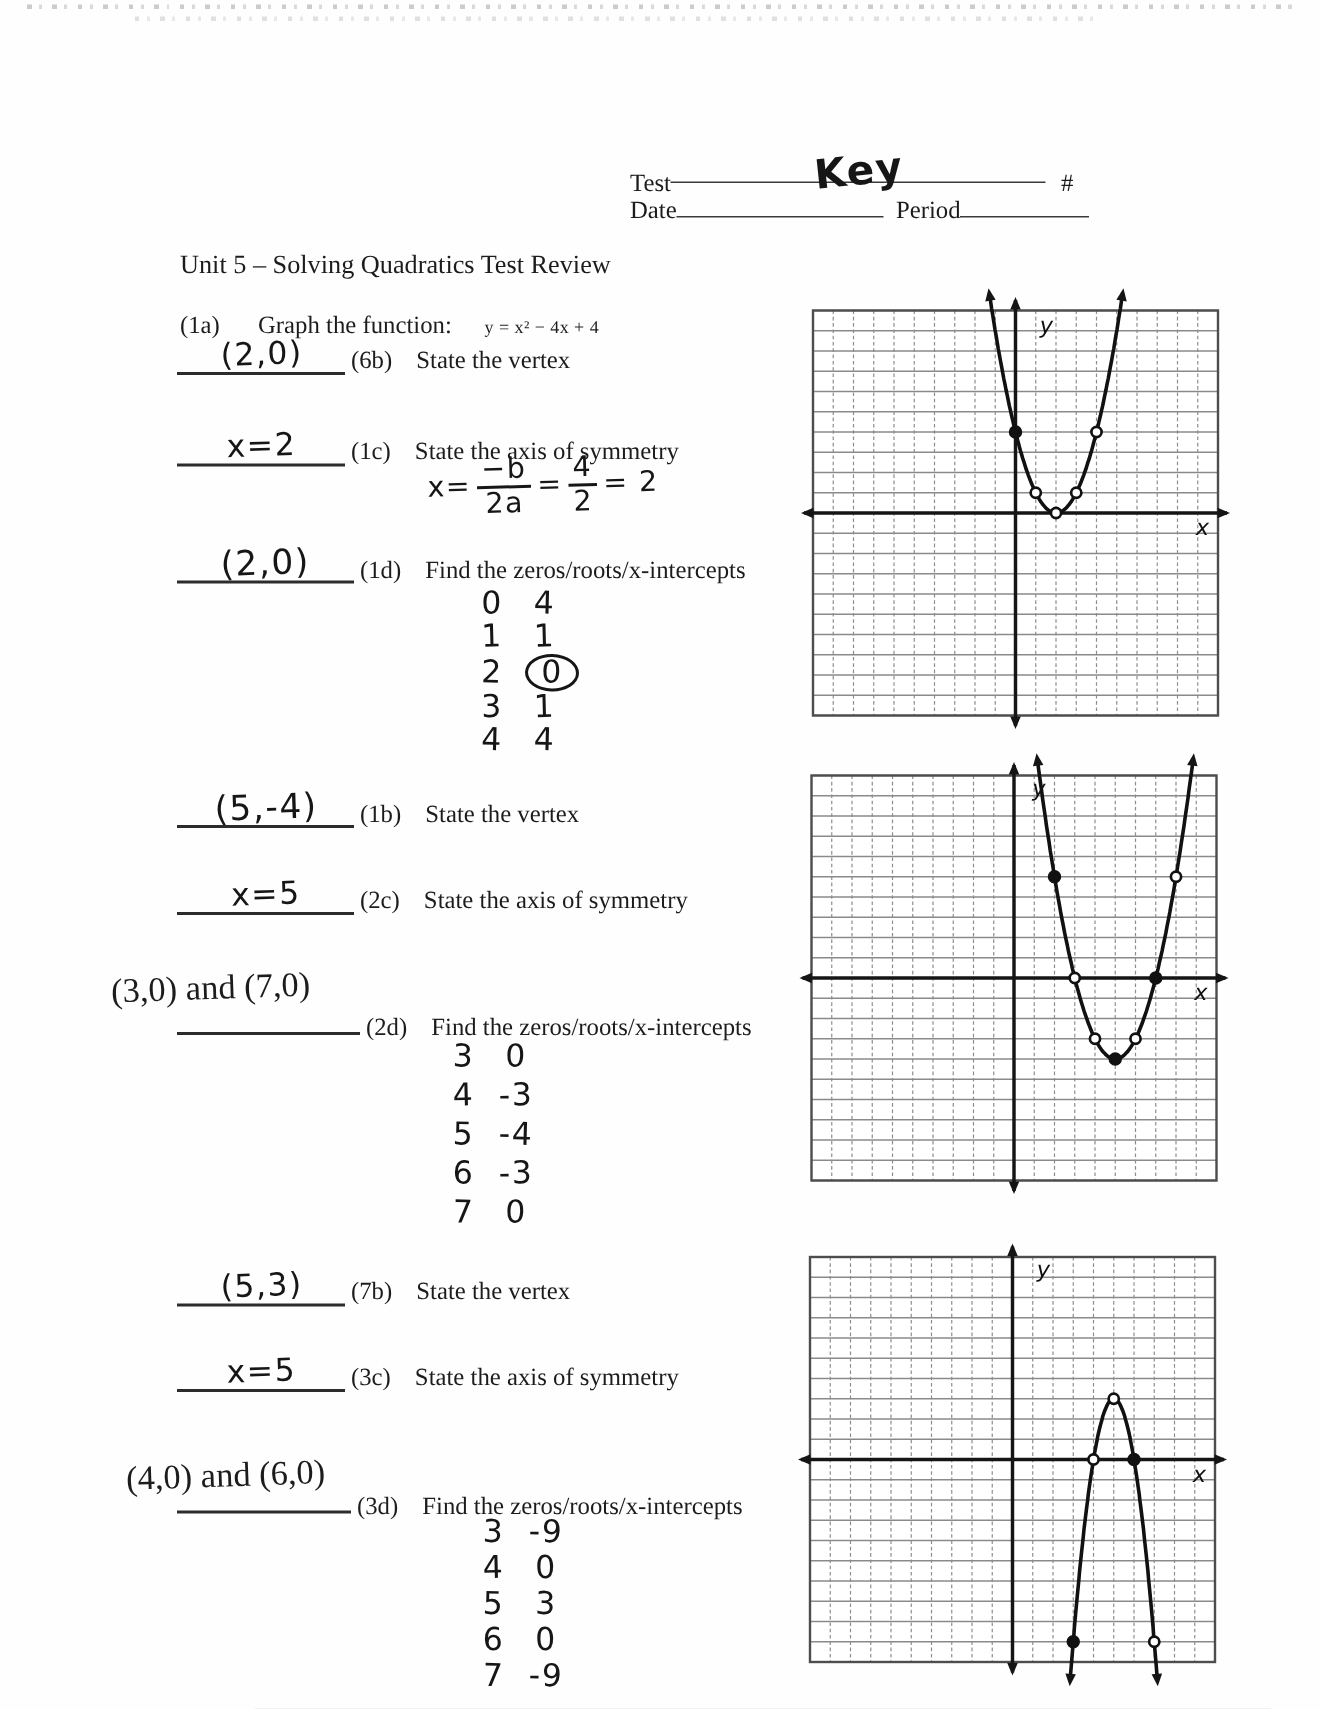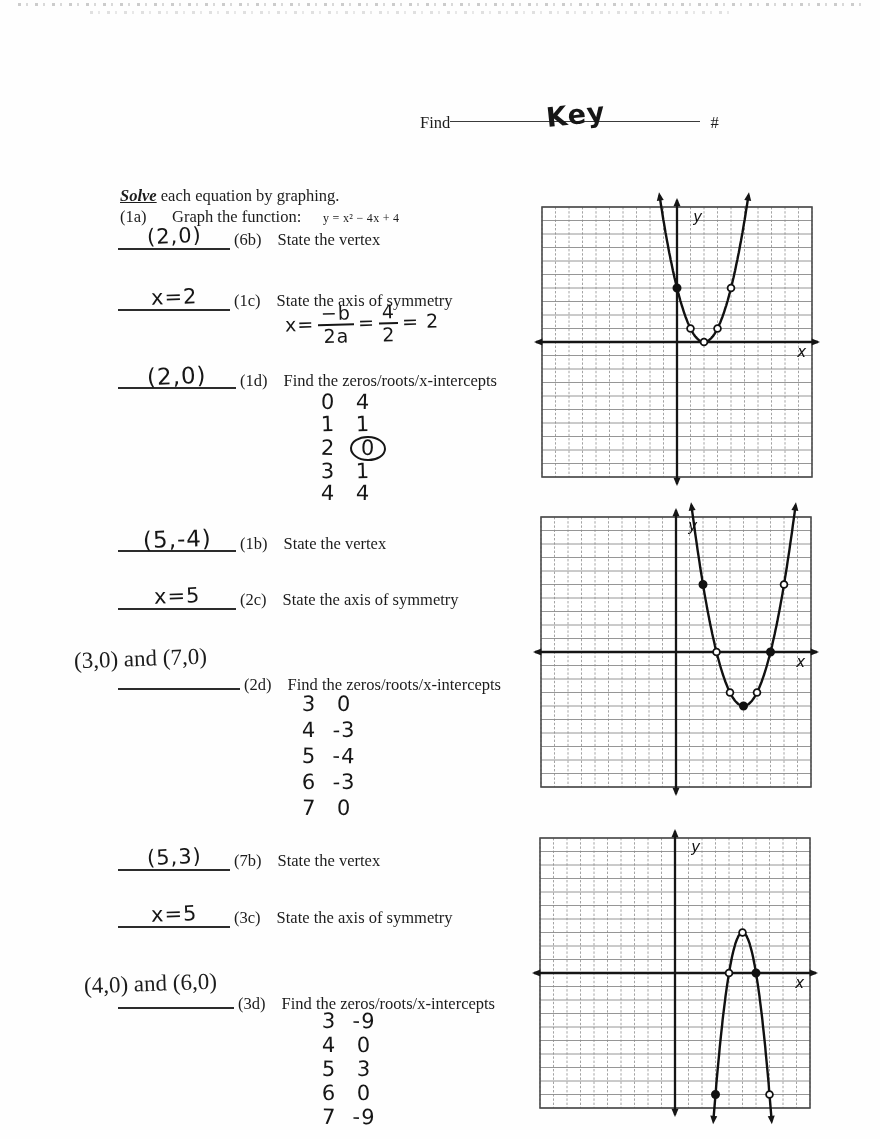--- a/index.html
+++ b/index.html
@@ -49,27 +49,29 @@
 </style>
 </head>
 <body>
 
 <div class="page">
 
   <div class="noise" style="top:3px;left:18px;width:845px"></div>
   <div class="noise" style="top:11px;left:90px;width:640px;opacity:.3"></div>
 
   <div class="abs hdr-row" style="left:420px;top:103px">
-    <span>Find</span><span class="hdr-blank" style="width:250px"><span class="hw key-sig">Key</span></span>
+    <span>Test</span><span class="hdr-blank" style="width:250px"><span class="hw key-sig">Key</span></span>
     <span style="margin-left:6px">#</span>
   </div>
-
-  <div class="abs instr" style="left:120px;top:186px">
-    <span class="lead">Solve</span><span> each equation by graphing.</span>
-  </div>
+  <div class="abs hdr-row" style="left:420px;top:126px">
+    <span>Date</span><span class="hdr-blank" style="width:138px"></span>
+    <span style="margin-left:4px">Period</span><span class="hdr-blank" style="width:86px"></span>
+  </div>
+
+  <div class="abs title" style="left:120px;top:166px">Unit 5 – Solving Quadratics Test Review</div>
 
   <div class="prow" style="top:207px">
     <span class="anum">(1a)</span><span class="prompt">Graph the function:</span><span class="eq">y = x² − 4x + 4</span>
   </div>
   <div class="ansrow" style="top:226px">
     <span class="blank" style="width:112px"><span class="hw">(2,0)</span></span><span class="plabel">(6b)</span><span class="ptext">State the vertex</span>
   </div>
   <div class="ansrow" style="top:287px">
     <span class="blank" style="width:112px"><span class="hw">x=2</span></span><span class="plabel">(1c)</span><span class="ptext">State the axis of symmetry</span>
   </div>

